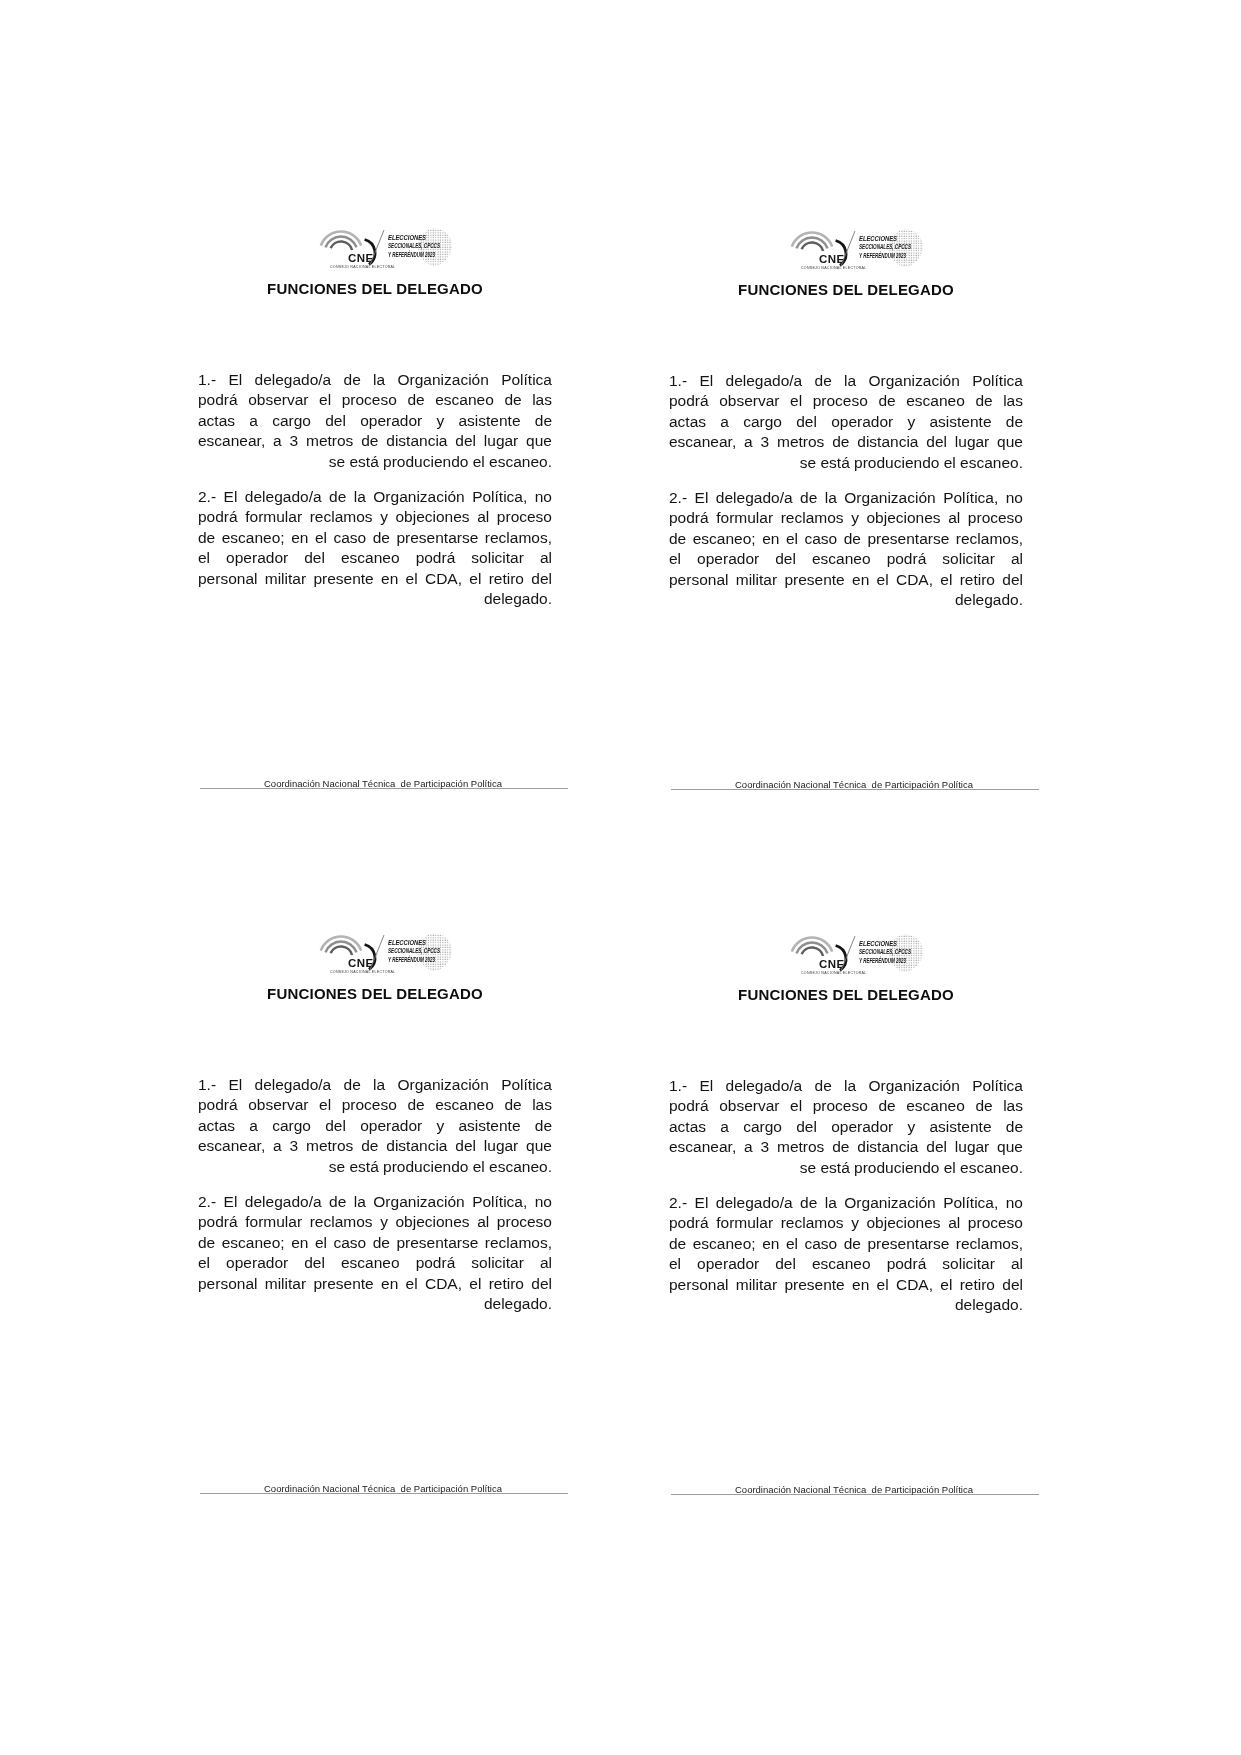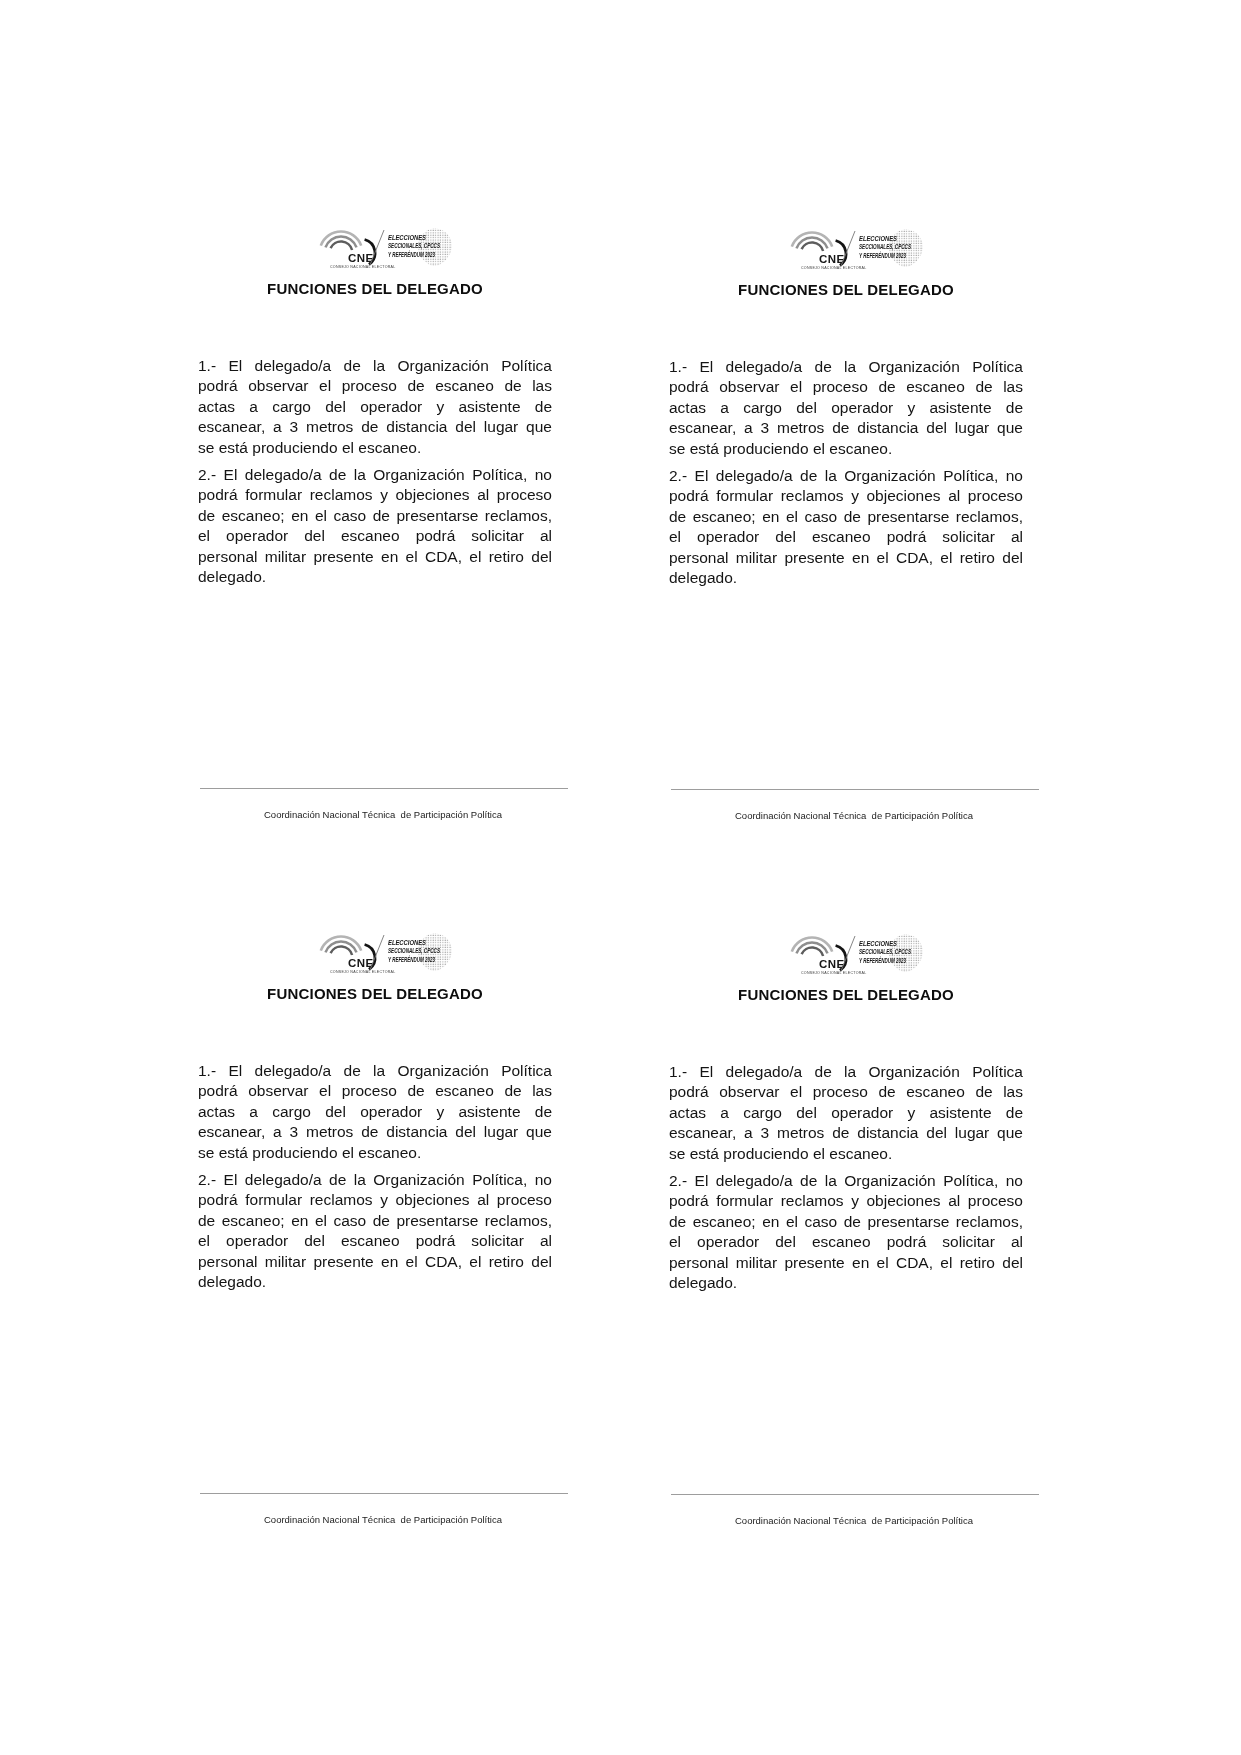--- a/index.html
+++ b/index.html
@@ -15,29 +15,29 @@
   .logo { position: absolute; left: 119px; top: 0; width: 136px; height: 42px; }
   .card-title {
     position: absolute; top: 51px; left: 0; width: 354px;
     text-align: center; font-size: 15px; font-weight: bold;
     color: #0d0d0d; letter-spacing: 0.2px; line-height: 22px;
   }
   .paras {
     position: absolute; top: 128px; left: 0; width: 354px;
     font-size: 15.5px; color: #141414;
   }
-  .para { margin: 1px 0 7px 0; line-height: 20.4px; }
+  .para { margin: 15px 0 7px 0; line-height: 20.4px; }
   .jline { text-align: justify; text-align-last: justify; }
-  .lline { text-align: left; }
+  .lline { text-align: right; }
   .footer-line {
     position: absolute; top: 561px; left: 2px; width: 368px;
     border-top: 1px solid #9d9d9d; height: 0;
   }
   .footer-text {
-    position: absolute; top: 581px; left: 0; width: 370px;
+    position: absolute; top: 550px; left: 0; width: 370px;
     text-align: center; font-size: 9.5px; color: #1c1c1c;
     white-space: pre-wrap; line-height: 13px;
   }
   svg text { font-family: "Liberation Sans", sans-serif; }
 </style>
 </head>
 <body>
 
 <div class="page" id="page">
   <div class="card" style="left: 198px; top: 227px;">

